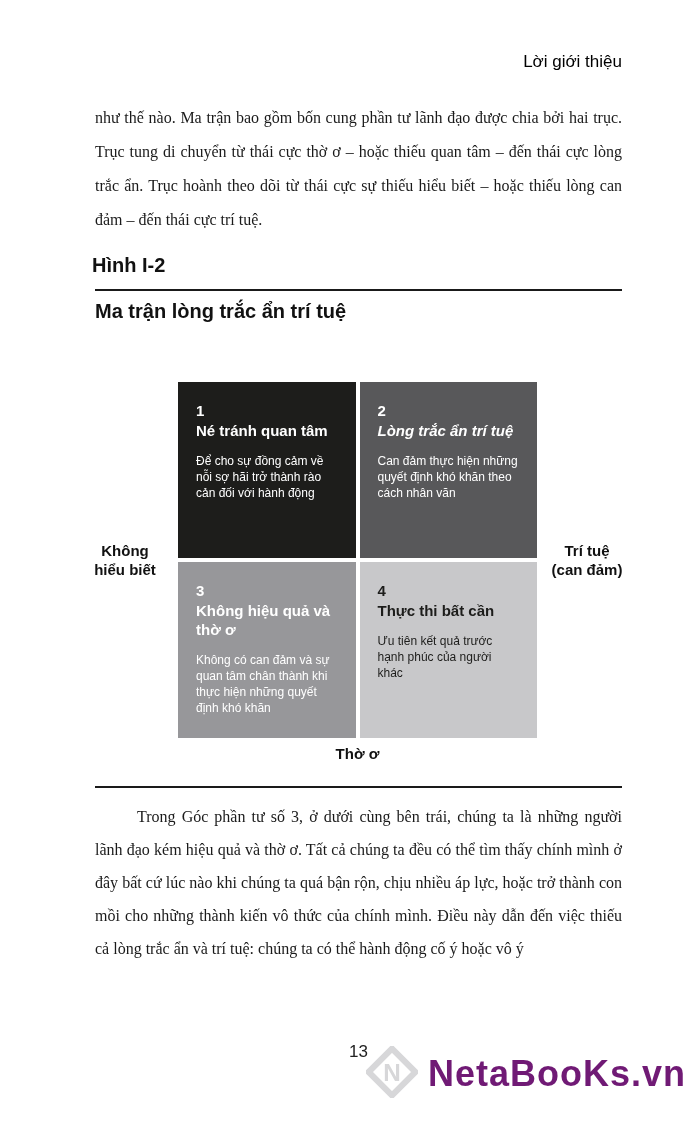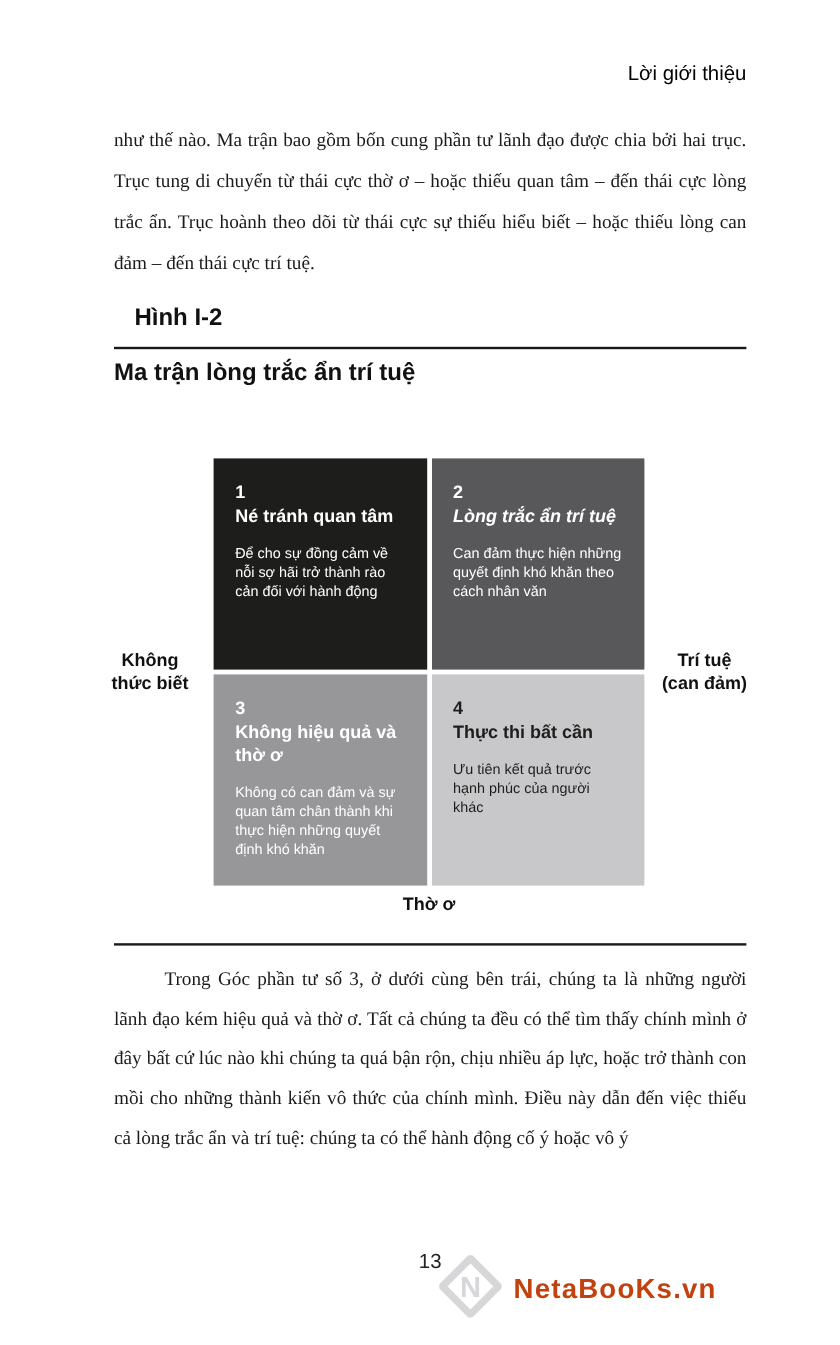--- a/index.html
+++ b/index.html
@@ -19,21 +19,21 @@
   }
 
   .para {
     position:absolute; left:95px; width:527px;
     font-size:16px; line-height:34px; text-align:justify;
   }
   .para-intro { top:101px; }
   .para-body  { top:800px; line-height:33px; text-indent:42px; }
 
   .fig-label {
-    position:absolute; top:254px; left:112px;
+    position:absolute; top:254px; left:92px;
     font-family:"Liberation Sans","DejaVu Sans",sans-serif;
     font-weight:bold; font-size:20px; color:#111;
   }
   .rule { position:absolute; left:95px; width:527px; height:2px; background:#1a1a1a; }
   .rule-top { top:289px; }
   .rule-bottom { top:786px; }
   .fig-title {
     position:absolute; top:300px; left:95px;
     font-family:"Liberation Sans","DejaVu Sans",sans-serif;
     font-weight:bold; font-size:20px; color:#111;
@@ -72,41 +72,41 @@
     font-size:17px; color:#222;
   }
 
   .watermark {
     position:absolute; top:1046px; left:366px;
     display:flex; align-items:center; gap:10px;
     color:#d7d7d9;
   }
   .wm-text {
     font-family:"Liberation Sans","DejaVu Sans",sans-serif;
-    font-size:23px; font-weight:bold; letter-spacing:1px; color:#c2410c;
+    font-size:36px; font-weight:bold; letter-spacing:1px; color:#701a75;
     white-space:nowrap;
   }
 </style>
 </head>
 <body>
 
 <div class="page">
 
   <div class="running-head">Lời giới thiệu</div>
 
   <p class="para para-intro">như thế nào. Ma trận bao gồm bốn cung phần tư lãnh đạo được chia bởi hai trục. Trục tung di chuyển từ thái cực thờ ơ – hoặc thiếu quan tâm – đến thái cực lòng trắc ẩn. Trục hoành theo dõi từ thái cực sự thiếu hiểu biết – hoặc thiếu lòng can đảm – đến thái cực trí tuệ.</p>
 
   <div class="fig-label">Hình I-2</div>
   <div class="rule rule-top"></div>
   <div class="fig-title">Ma trận lòng trắc ẩn trí tuệ</div>
 
 
   <div class="axis axis-left">
     <div>Không</div>
-    <div>thức biết</div>
+    <div>hiểu biết</div>
   </div>
 
   <div class="axis axis-right">
     <div>Trí tuệ</div>
     <div>(can đảm)</div>
   </div>
 
   <div class="matrix">
 
     <div class="quad q1">

